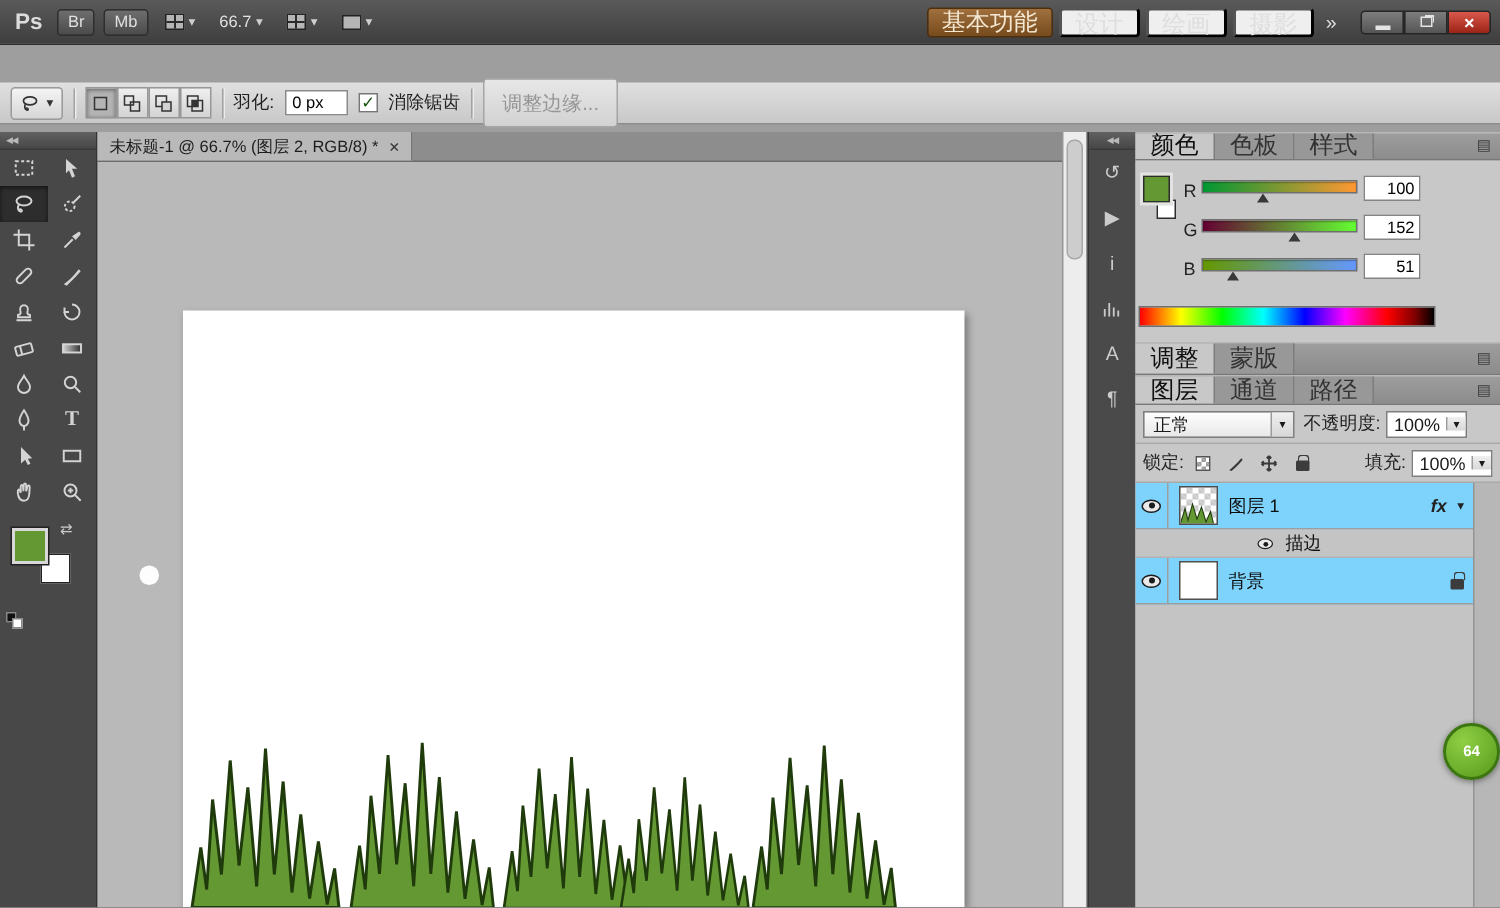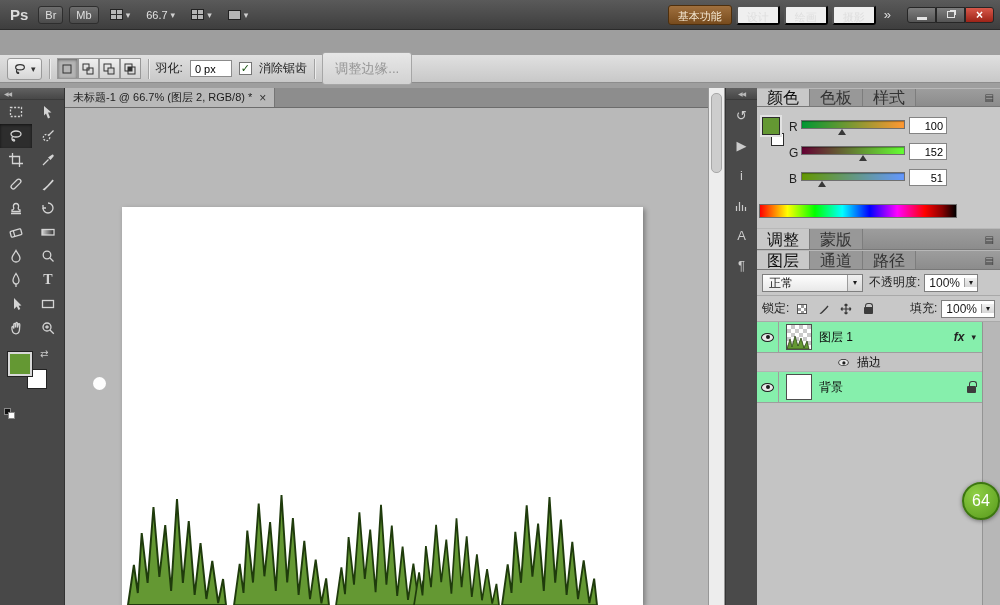--- a/index.html
+++ b/index.html
@@ -13,21 +13,21 @@
 .ps-logo{font-weight:bold;font-size:15px;color:#dcdcdc;padding:0 4px}
 .tb-btn{height:18px;padding:0 6px;border:1px solid #2e2e2e;border-radius:3px;font-size:11px;line-height:16px;
   background:linear-gradient(#6e6e6e,#4b4b4b);color:#e0e0e0}
 .tb-icon{display:flex;align-items:center;gap:3px;height:20px;padding:0 5px;color:#cfcfcf;font-size:9px}
 .grid-ico{display:inline-block;width:13px;height:11px;border:1px solid #222;background:
   linear-gradient(90deg,transparent 44%,#2a2a2a 44%,#2a2a2a 56%,transparent 56%),
   linear-gradient(transparent 44%,#2a2a2a 44%,#2a2a2a 56%,transparent 56%),#b5b5b5}
 .rect-ico{display:inline-block;width:13px;height:10px;border:1px solid #222;background:#b5b5b5}
 .tb-zoom{font-size:11px;color:#e0e0e0}
 .ws-wrap{margin-left:auto;display:flex;align-items:center;gap:4px}
-.ws{height:20px;line-height:20px;padding:0 9px;border-radius:3px;color:#dedede;font-size:11px}
+.ws{height:20px;line-height:20px;padding:0 9px;border-radius:3px;color:#dedede;font-size:16px}
 .ws.active{background:linear-gradient(#a0703e,#774b1d);border:1px solid #4e2f0d;color:#f5e8d2}
 .overflow{color:#dedede;padding:0 4px;font-size:13px}
 .winbtns{display:flex;margin-left:8px}
 .winbtn{width:29px;height:16px;border:1px solid #262626;display:flex;align-items:center;justify-content:center;
   background:linear-gradient(#7d7d7d,#555)}
 .winbtn:first-child{border-radius:3px 0 0 3px}
 .winbtn.close{background:linear-gradient(#d8584a,#9c2317);color:#fff;font-weight:bold;font-size:12px;border-radius:0 3px 3px 0;line-height:10px}
 .min-glyph{width:10px;height:3px;background:#e4e4e4;margin-top:7px}
 .restore-glyph{width:8px;height:7px;border:1px solid #e4e4e4;box-shadow:2px -2px 0 -1px #e4e4e4}
 
@@ -127,21 +127,21 @@
   background-image:linear-gradient(45deg,#9a9a9a 25%,transparent 25%,transparent 75%,#9a9a9a 75%),
                    linear-gradient(45deg,#9a9a9a 25%,transparent 25%,transparent 75%,#9a9a9a 75%);
   background-size:6px 6px;background-position:0 0,3px 3px}
 .padlock{position:relative;width:9px;height:7px;background:#3c3c3c;border-radius:1px;margin-top:4px}
 .padlock::before{content:"";position:absolute;left:1.5px;top:-4.5px;width:6px;height:5px;border:1.5px solid #3c3c3c;
   border-bottom:none;border-radius:3px 3px 0 0}
 
 
 .layers-list{position:absolute;left:0;right:18px;top:234px;bottom:0;background:#c4c4c4;overflow:hidden}
 .list-gutter{position:absolute;right:0;top:234px;bottom:0;width:18px;background:#b7b7b7;border-left:1px solid #949494}
-.lrow{position:relative;height:31px;display:flex;align-items:center;border-bottom:1px solid #9e9e9e;background:#86efac}
+.lrow{position:relative;height:31px;display:flex;align-items:center;border-bottom:1px solid #9e9e9e;background:#7dd3fc}
 .lrow.selected{background:#6e93cd}
 .eyecell{width:22px;align-self:stretch;border-right:1px solid #9e9e9e;display:flex;align-items:center;justify-content:center}
 .eye{position:relative;width:13px;height:9px;border:1px solid #1c1c1c;border-radius:50%;background:#e9e9e9}
 .eye::after{content:"";position:absolute;left:3.5px;top:1.5px;width:4px;height:4px;border-radius:50%;background:#1c1c1c}
 .eye.small{transform:scale(.8)}
 .thumb{position:relative;width:26px;height:26px;margin:0 7px;border:1px solid #4e4e4e;overflow:hidden}
 .checker{background-color:#fff;
   background-image:linear-gradient(45deg,#c9c9c9 25%,transparent 25%,transparent 75%,#c9c9c9 75%),
                    linear-gradient(45deg,#c9c9c9 25%,transparent 25%,transparent 75%,#c9c9c9 75%);
   background-size:8px 8px;background-position:0 0,4px 4px}
@@ -151,21 +151,21 @@
 .lname.italic{}
 .row-extras{position:absolute;right:6px;display:flex;align-items:center;gap:7px;color:#222}
 .fx-badge{font-style:italic;font-weight:bold;font-size:12px;color:#222}
 .subrow{position:relative;height:19px;display:flex;align-items:center;gap:7px;border-bottom:1px solid #b3b3b3;background:#c4c4c4}
 .subrow.fx1{padding-left:40px}
 .subrow.fx2{padding-left:80px}
 
 
 .badge{position:absolute;left:962px;top:482px;width:38px;height:38px;border-radius:50%;z-index:50;
   background:radial-gradient(circle at 35% 30%,#8fcf45,#57991b);border:2px solid #3c7610;
-  display:flex;align-items:center;justify-content:center;color:#fff;font-weight:normal;font-size:16px;
+  display:flex;align-items:center;justify-content:center;color:#fff;font-weight:bold;font-size:10px;
   box-shadow:0 1px 4px rgba(0,0,0,.45)}
 </style>
 </head>
 <body>
 
 <div class="app">
 
   <div class="titlebar">
     <span class="ps-logo">Ps</span>
     <button class="tb-btn">Br</button>

